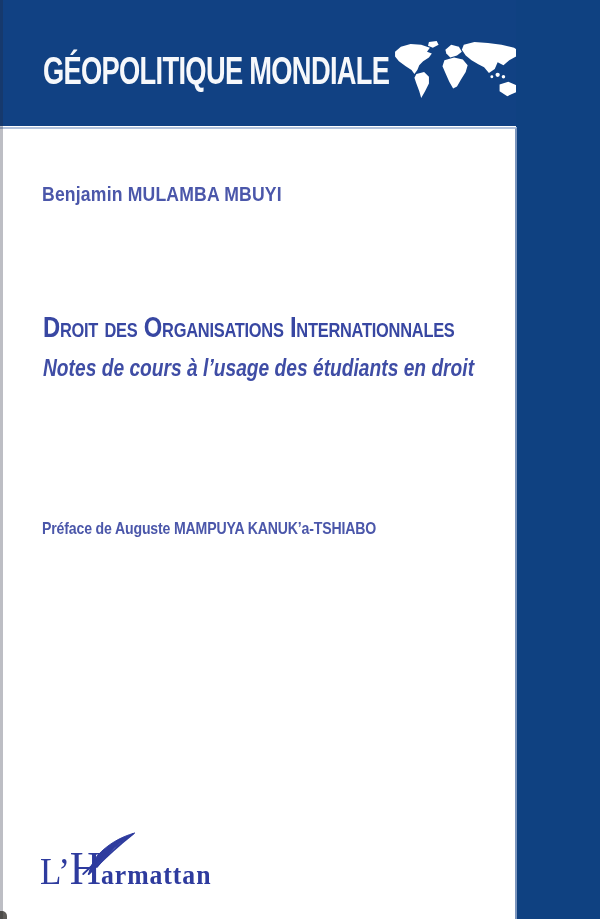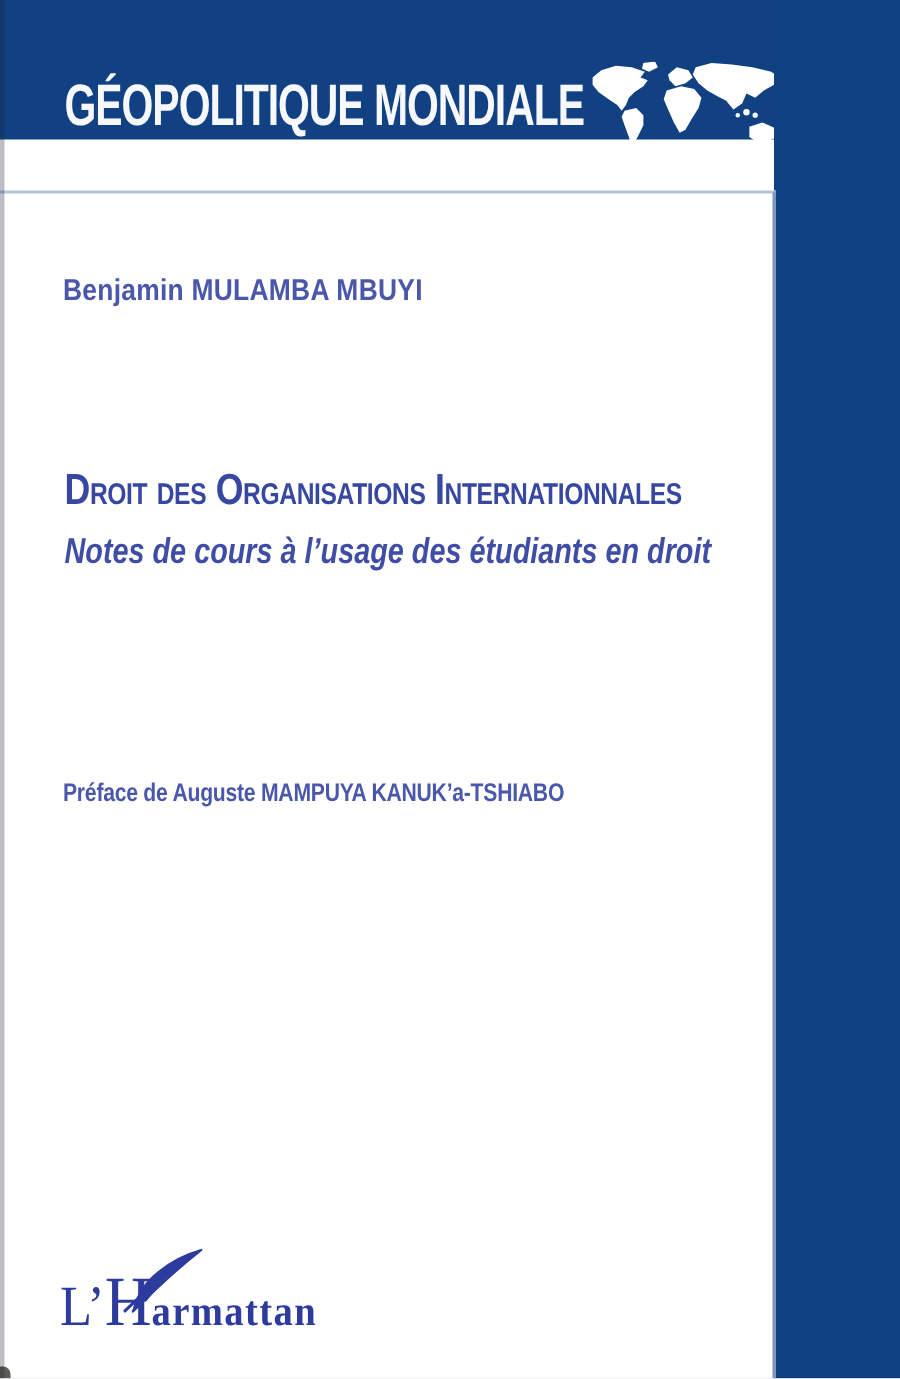--- a/index.html
+++ b/index.html
@@ -2,21 +2,21 @@
 <html><head>
 <meta charset="utf-8">
 <style>
   html,body{margin:0;padding:0;background:#e8e8e8;}
   .cover{
     position:relative;width:600px;height:919px;overflow:hidden;
     background:#ffffff;font-family:"Liberation Sans",sans-serif;
   }
   
   .top-band{
-    position:absolute;left:0;top:0;width:600px;height:93px;
+    position:absolute;left:0;top:0;width:600px;height:126px;
     background:#114183;z-index:1;
   }
   .right-band{
     position:absolute;left:516px;top:0;width:84px;height:919px;
     background:#0f4181;z-index:2;
   }
   
   .white-panel{
     position:absolute;left:0;top:127px;width:517px;height:792px;
     background:#ffffff;box-sizing:border-box;

